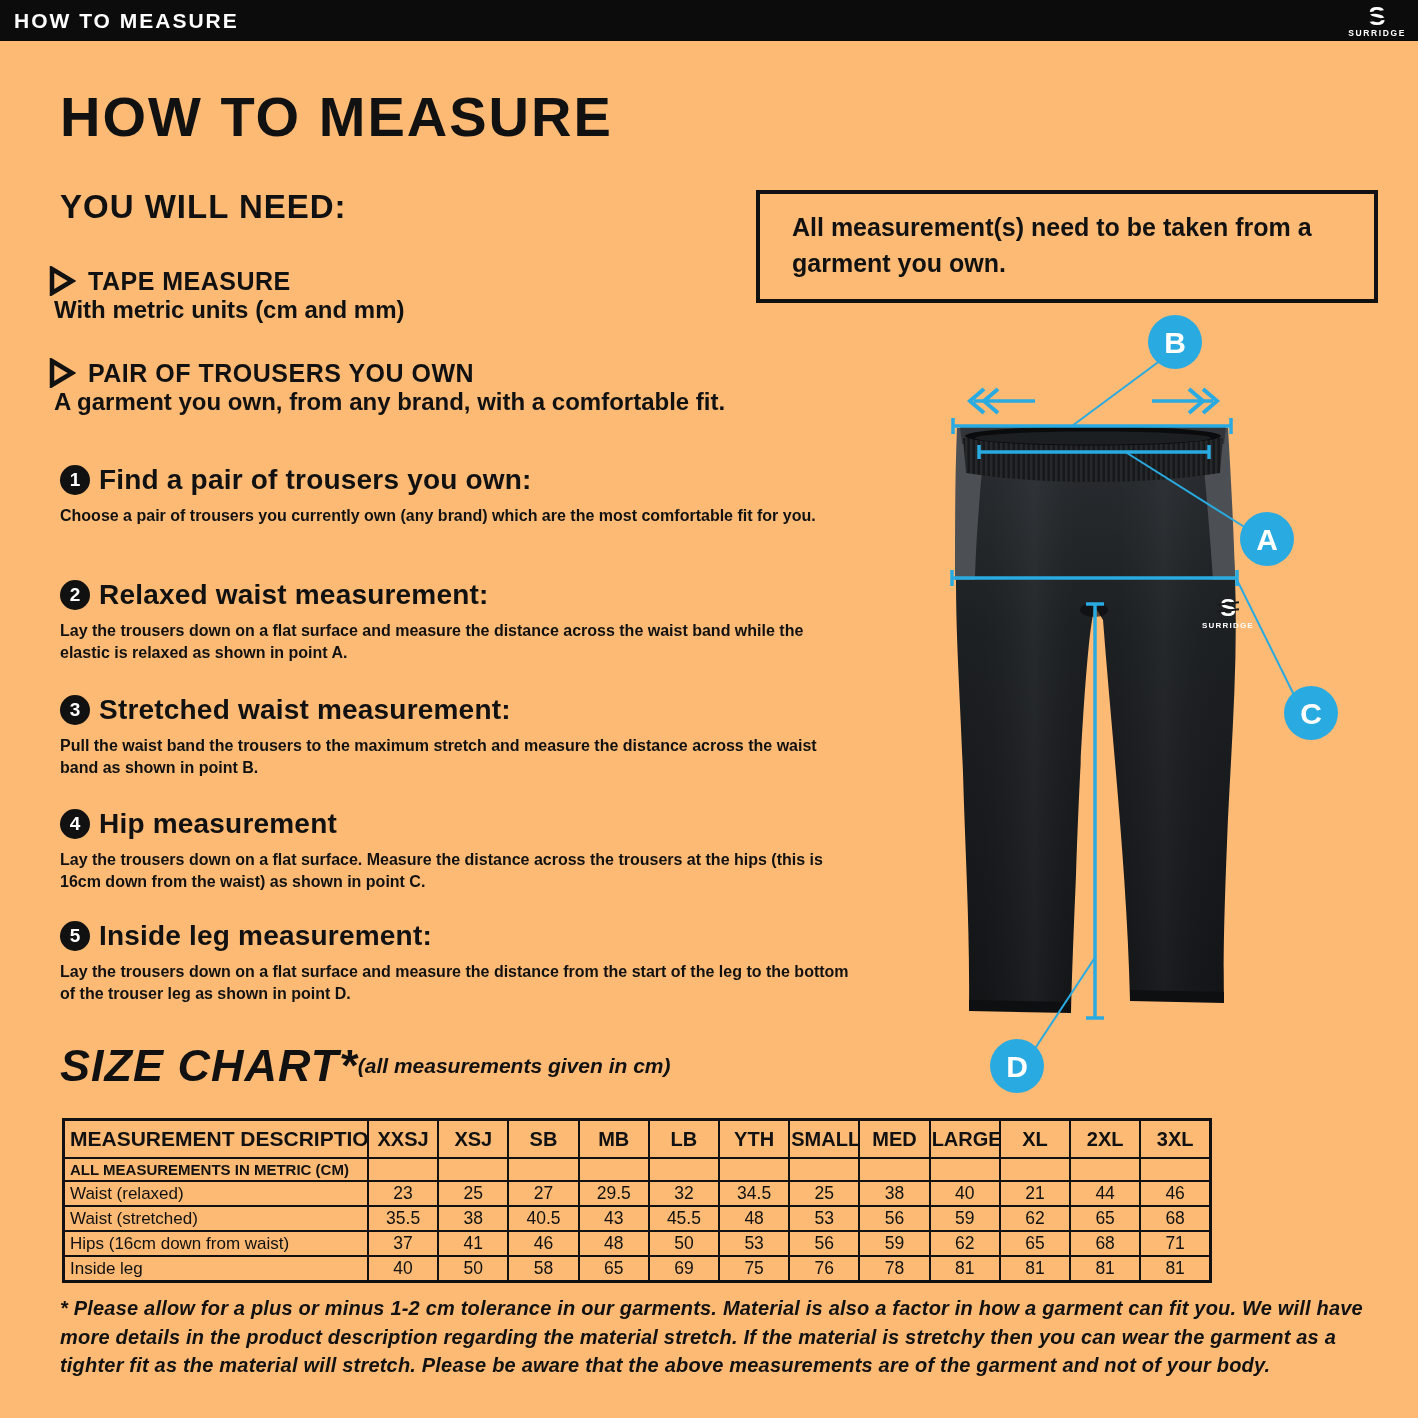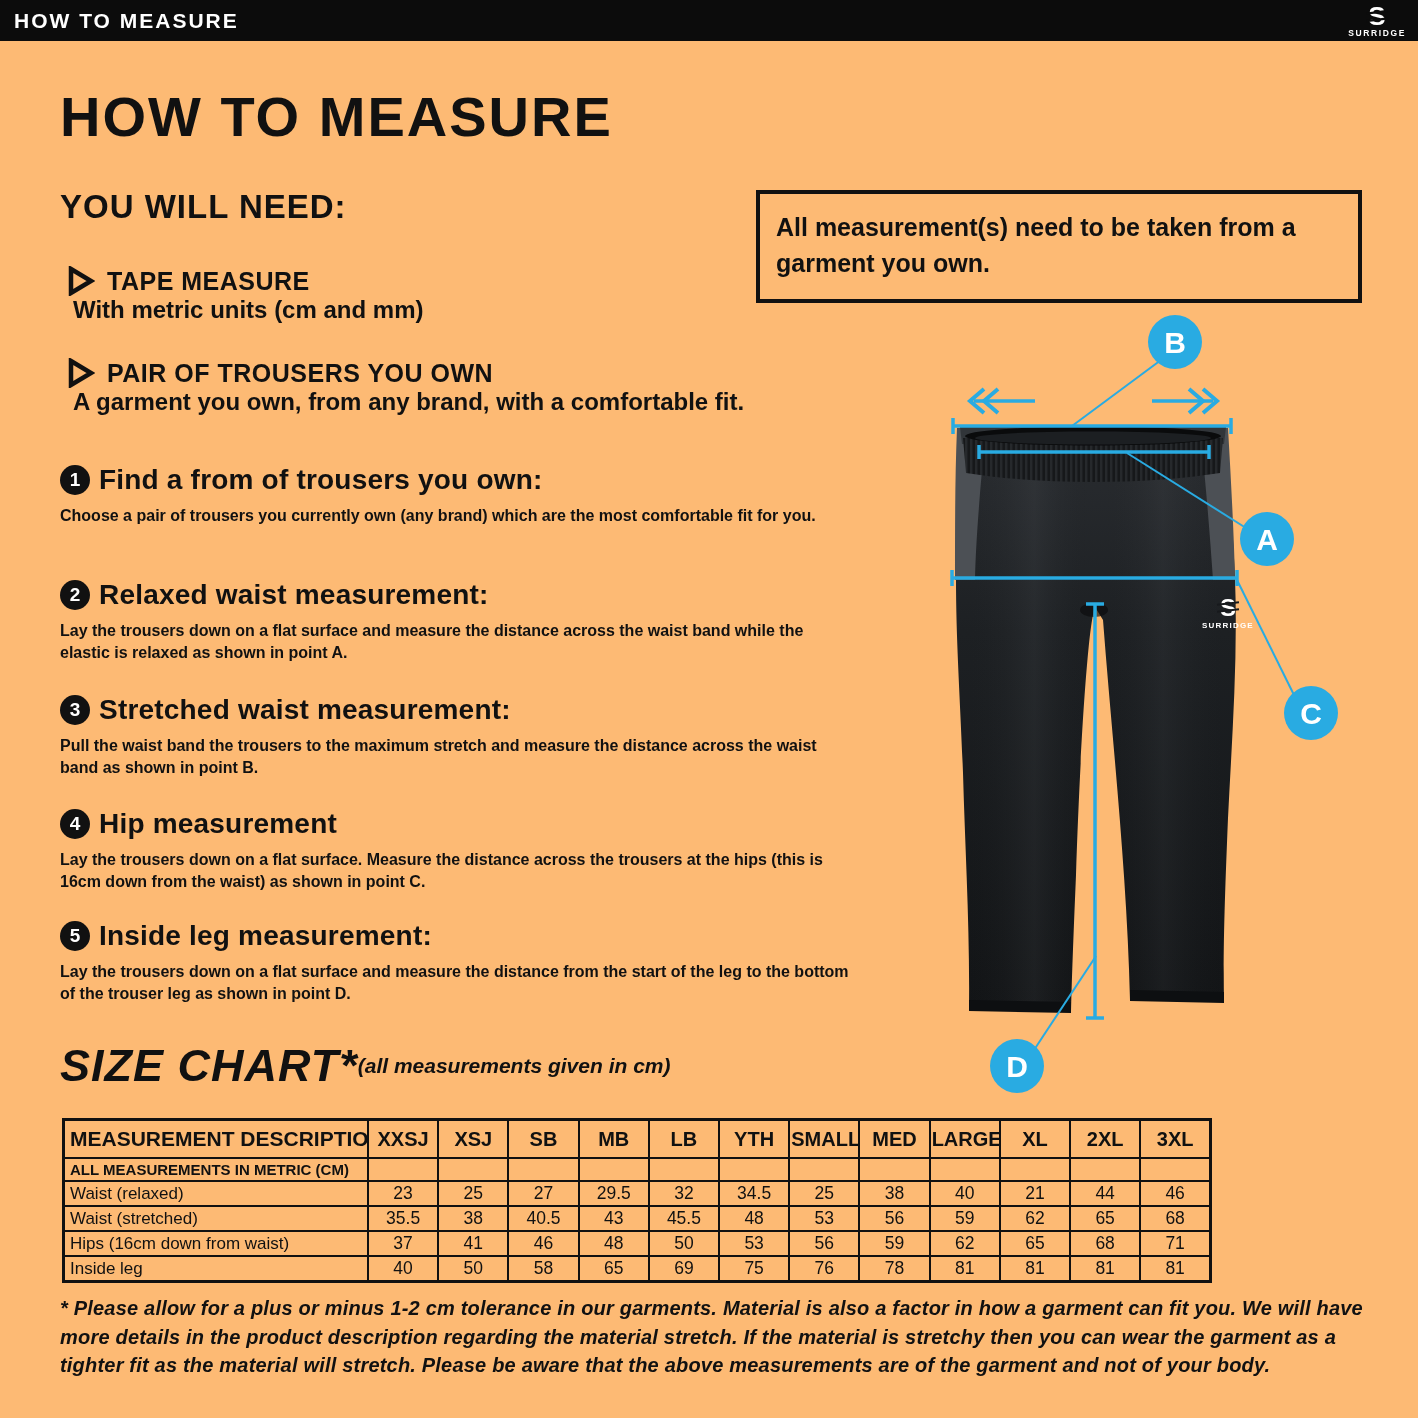--- a/index.html
+++ b/index.html
@@ -9,26 +9,26 @@
   
   .topbar{position:absolute;left:0;top:0;width:1418px;height:41px;background:#0c0c0c;display:flex;align-items:center;justify-content:space-between;}
   .topbar-title{color:#fff;font-size:21px;font-weight:bold;letter-spacing:2px;padding-left:14px;}
   .brand{display:flex;flex-direction:column;align-items:center;padding-right:12px;line-height:1;}
   .brand-text{color:#fff;font-size:8.5px;font-weight:bold;letter-spacing:1.6px;margin-top:1px;}
 
   
   .page-title{position:absolute;left:60px;top:84px;font-size:56px;font-weight:800;letter-spacing:2px;}
   .ywn-title{position:absolute;left:60px;top:188px;font-size:33px;font-weight:800;letter-spacing:1px;}
 
-  .need{position:absolute;left:67px;}
+  .need{position:absolute;left:48px;}
   .need-head{display:flex;align-items:center;gap:12px;}
   .need-title{font-size:25px;font-weight:800;letter-spacing:0.5px;}
   .need-desc{font-size:24px;font-weight:700;margin-top:0;margin-left:6px;}
 
-  .notice{position:absolute;left:756px;top:190px;width:566px;border:4px solid #111;padding:16px 16px 18px 16px;font-size:25px;font-weight:800;line-height:1.42;}
+  .notice{position:absolute;left:756px;top:190px;width:566px;border:4px solid #111;padding:16px 16px 18px 32px;font-size:25px;font-weight:800;line-height:1.42;}
 
   .step{position:absolute;left:60px;width:790px;}
   .step-head{display:flex;align-items:center;gap:9px;}
   .step-num{width:30px;height:30px;border-radius:50%;background:#111;color:#fff;font-size:19px;font-weight:800;display:flex;align-items:center;justify-content:center;flex:0 0 30px;}
   .step-title{font-size:28px;font-weight:800;letter-spacing:0.2px;}
   .step-desc{font-size:16px;font-weight:700;line-height:1.38;margin-top:9px;}
 
   .sizechart-head{position:absolute;left:60px;top:1040px;display:flex;align-items:center;gap:0;font-style:italic;}
   .sizechart-title{font-size:45px;font-weight:800;letter-spacing:1px;}
   .sizechart-note{font-size:21px;font-weight:800;}
@@ -85,21 +85,21 @@
       <span class="need-title">PAIR OF TROUSERS YOU OWN</span>
     </div>
     <div class="need-desc">A garment you own, from any brand, with a comfortable fit.</div>
   </div>
 
   <div class="notice">All measurement(s) need to be taken from a garment you own.</div>
 
   <div class="step" style="top:464px;">
     <div class="step-head">
       <span class="step-num">1</span>
-      <span class="step-title">Find a from of trousers you own:</span>
+      <span class="step-title">Find a pair of trousers you own:</span>
     </div>
     <div class="step-desc">Choose a pair of trousers you currently own (any brand) which are the most comfortable fit for you.</div>
   </div>
 
   <div class="step" style="top:579px;">
     <div class="step-head">
       <span class="step-num">2</span>
       <span class="step-title">Relaxed waist measurement:</span>
     </div>
     <div class="step-desc">Lay the trousers down on a flat surface and measure the distance across the waist band while the elastic is relaxed as shown in point A.</div>

